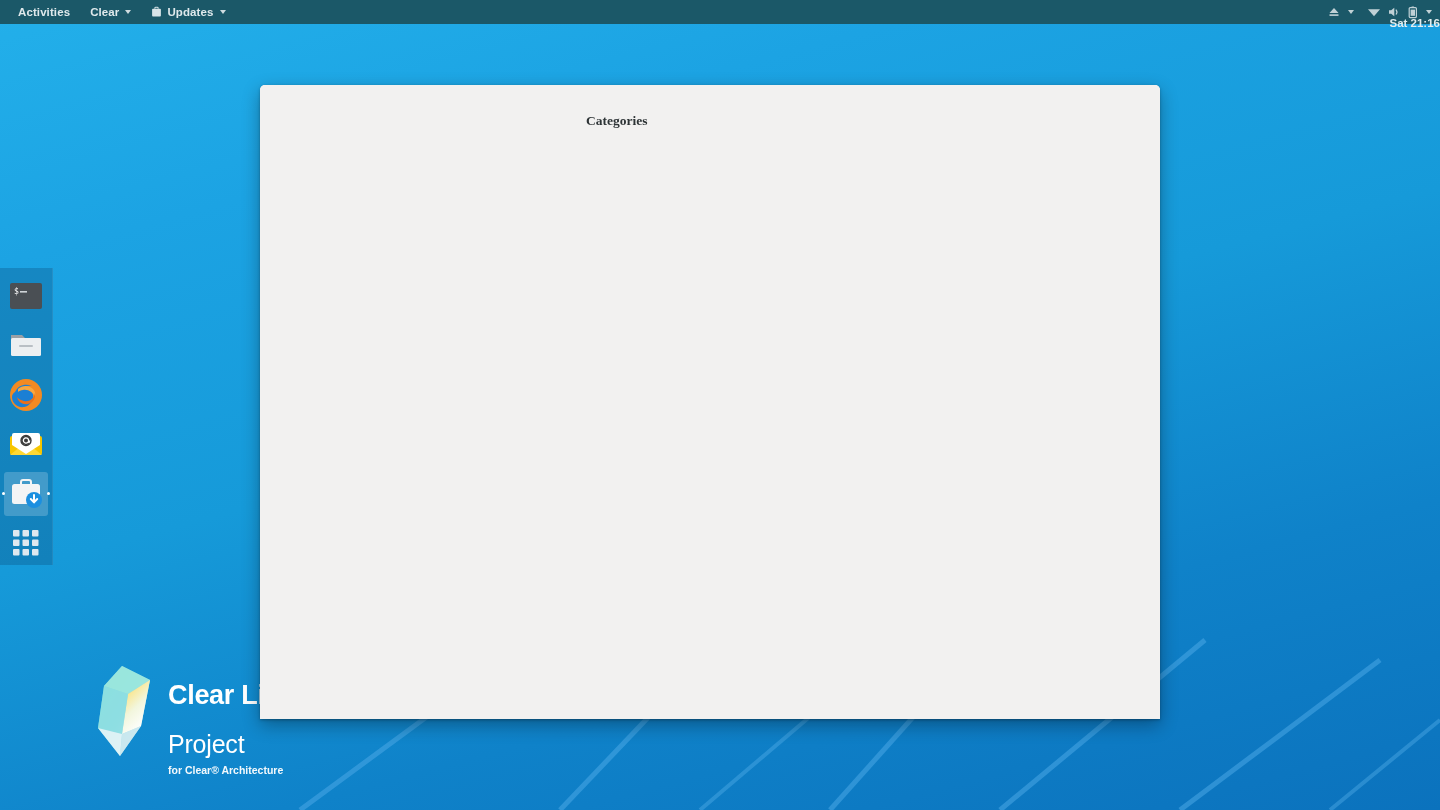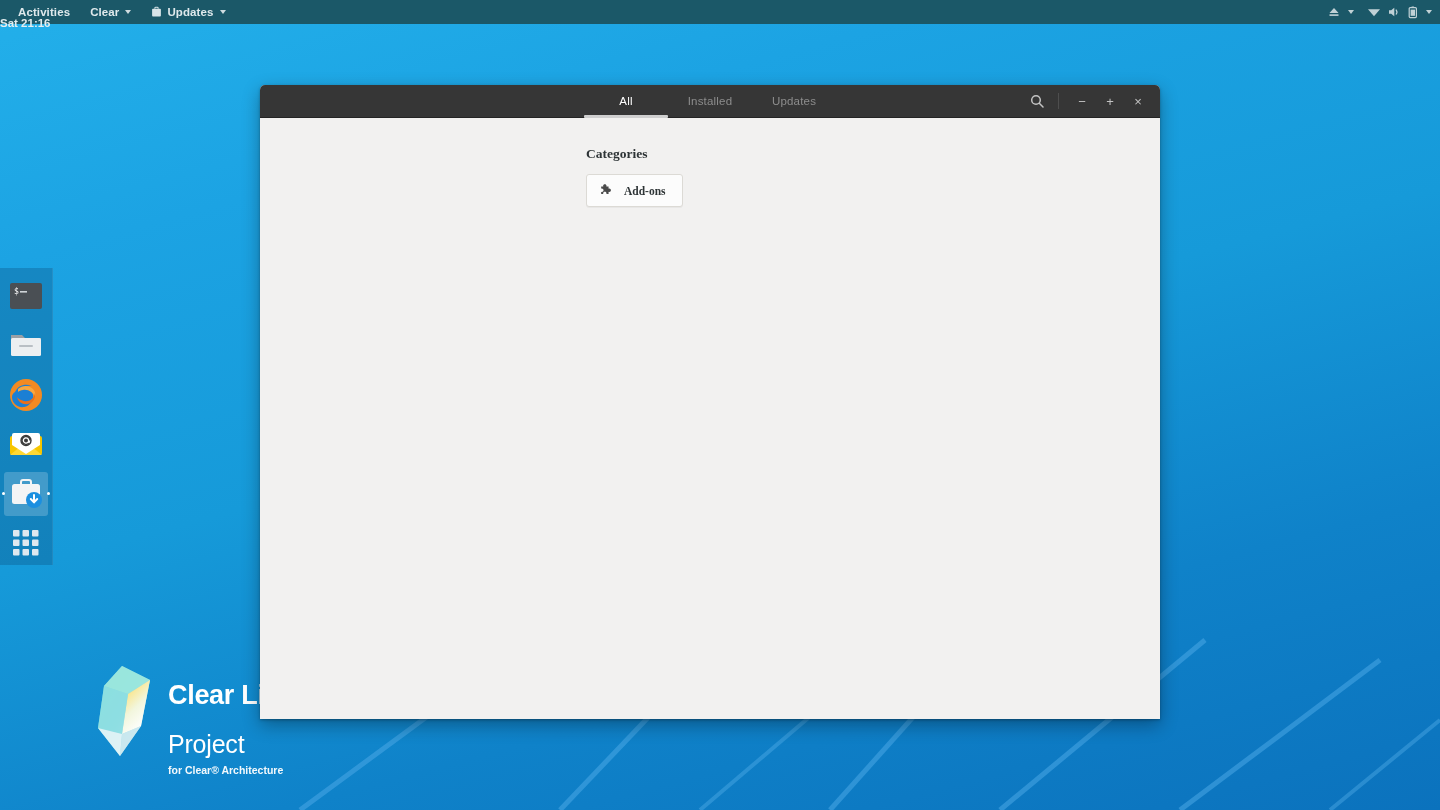--- a/index.html
+++ b/index.html
@@ -50,21 +50,21 @@
   .caret {
     width: 0; height: 0;
     border-left: 3.5px solid transparent;
     border-right: 3.5px solid transparent;
     border-top: 4px solid #cfdce0;
     margin-left: 1px;
   }
   .topbar-clock {
     position: absolute;
     left: 0; right: 0;
-    text-align: left;
+    text-align: right;
     font-size: 11.5px; font-weight: 700;
     color: #e3edef;
     pointer-events: none;
     margin-top: 22px;
   }
   .topbar-right {
     margin-left: auto;
     display: flex; align-items: center;
     gap: 7px; padding-right: 8px; height: 24px;
   }
@@ -319,58 +319,23 @@
     </svg>
     <div class="cl-text">
       <div class="cl-title">Clear Linux</div>
       <div class="cl-sub">Project</div>
       <div class="cl-tag">for Clear® Architecture</div>
     </div>
   </div>
 
   <div class="app-window">
 
-    <div class="titlebar">
-
-      <div class="tabs">
-        <div class="tab active">
-          <span>All</span>
-        </div>
-        <div class="tab">
-          <span>Installed</span>
-        </div>
-        <div class="tab">
-          <span>Updates</span>
-        </div>
-      </div>
-
-      <div class="win-ctrls">
-        <div class="ctrl-btn">
-          <svg width="14" height="14" viewBox="0 0 14 14">
-            <circle cx="6" cy="6" r="4.3" fill="none" stroke="#c3c3c3" stroke-width="1.5"></circle>
-            <line x1="9.3" y1="9.3" x2="13" y2="13" stroke="#c3c3c3" stroke-width="1.5" stroke-linecap="round"></line>
-          </svg>
-        </div>
-        <div class="ctrl-sep"></div>
-        <div class="ctrl-btn">−</div>
-        <div class="ctrl-btn">+</div>
-        <div class="ctrl-btn">×</div>
-      </div>
-    </div>
 
     <div class="win-body">
       <div class="section-title">Categories</div>
-      <div class="cat-row">
-        <div class="cat-btn">
-          <svg width="15" height="15" viewBox="0 0 16 16">
-            <path d="M6.2 1.2c1 0 1.8.7 1.8 1.6 0 .3-.1.6-.2.8h2.4v2.5c.2-.1.5-.2.8-.2.9 0 1.7.8 1.7 1.8s-.8 1.8-1.7 1.8c-.3 0-.6-.1-.8-.2v2.5H7.8c.1-.2.2-.5.2-.8 0-.9-.8-1.6-1.8-1.6s-1.8.7-1.8 1.6c0 .3.1.6.2.8H2.3V9.3c.2.1.5.2.8.2.9 0 1.7-.8 1.7-1.8S4 5.9 3.1 5.9c-.3 0-.6.1-.8.2V3.6h2.3c-.1-.2-.2-.5-.2-.8 0-.9.8-1.6 1.8-1.6z" fill="#4a4a4a"></path>
-          </svg>
-          <span>Add-ons</span>
-        </div>
-      </div>
     </div>
   </div>
 
   <div class="topbar">
 
     <div class="topbar-left">
       <div class="tb-item">
         <span>Activities</span>
       </div>
       <div class="tb-item">

